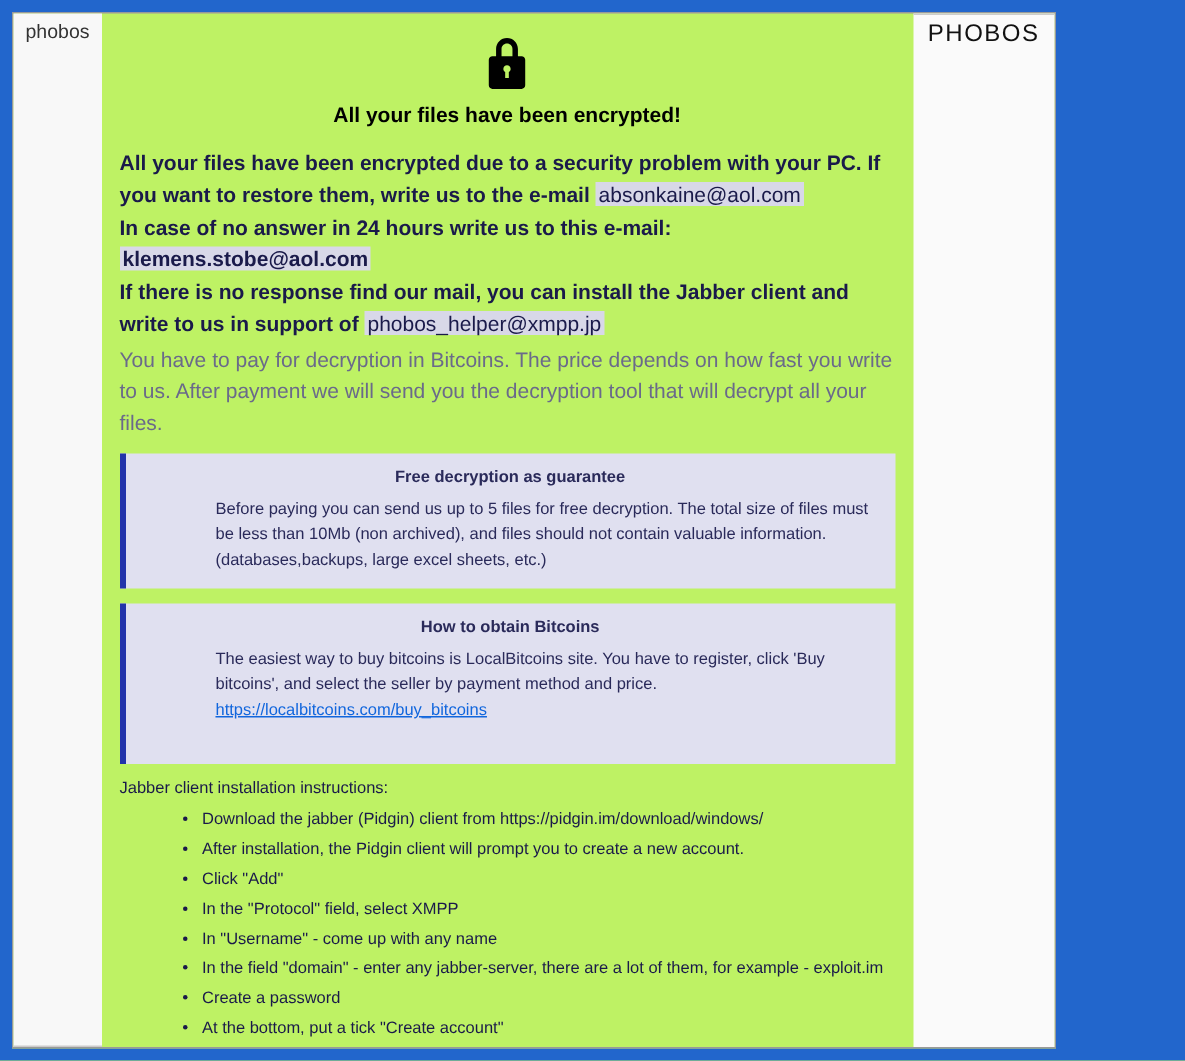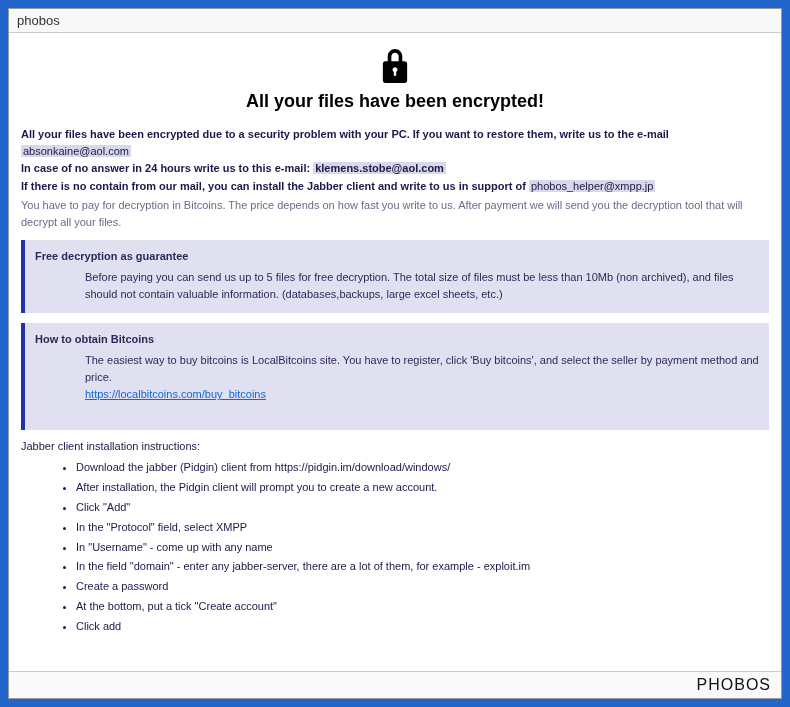--- a/index.html
+++ b/index.html
@@ -4,65 +4,66 @@
   <style>
     * { margin: 0; padding: 0; box-sizing: border-box; }
     body {
       font-family: "Segoe UI", Tahoma, sans-serif;
       background: #2266cc;
       padding: 8px;
       font-size: 11px;
       color: #1a1a4a;
     }
     .window {
-      background: #ffffff;
+      background: #bef264;
       border: 1px solid #999;
-      width: 774px;
+      width: 696px;
       height: 691px;
       display: flex;
-      flex-direction: column;
+      flex-direction: row;
     }
     .titlebar {
       padding: 4px 8px;
       font-size: 13px;
       color: #333;
       border-bottom: 1px solid #ccc;
       background: #f8f8f8;
     }
     .content {
       flex: 1;
       overflow-y: scroll;
       padding: 8px 12px 0 12px;
       position: relative;
     }
     .lock-area { text-align: center; margin: 8px 0 6px 0; }
     .lock-icon svg { width: 30px; height: 34px; }
     h1.main-title {
       text-align: center;
-      font-size: 18px;
+      font-size: 14px;
       font-weight: bold;
       color: #000;
       margin-bottom: 14px;
     }
-    .intro { font-size: 11px; line-height: 1.5; color: #1a1a4a; }
+    .intro { font-size: 14px; line-height: 1.5; color: #1a1a4a; }
     .intro .row { margin-bottom: 1px; }
     .intro b { font-weight: bold; }
     .hl { background: #d8d8e8; padding: 0 2px; }
     .pay-note { color: #6a6a8a; margin-top: 3px; margin-bottom: 10px; }
     .box {
       border-left: 4px solid;
       padding: 8px 10px 10px 60px;
       margin: 10px 0;
       font-size: 11px;
       line-height: 1.55;
     }
     .box .box-title {
       font-weight: bold;
       margin-left: -50px;
       margin-bottom: 4px;
+      text-align: center;
     }
     .box-blue { background: #e0e0f0; border-color: #2233aa; color: #2a2a5a; }
     a.link { color: #1166dd; text-decoration: underline; }
     .section-head { font-size: 11px; margin: 10px 0 6px 0; color: #1a1a4a; }
     ul.bullets { list-style: disc; padding-left: 55px; line-height: 1.8; }
     ul.bullets li { color: #1a1a4a; }
     .footer {
       border-top: 1px solid #ccc;
       padding: 4px 10px;
       text-align: right;
@@ -94,21 +95,21 @@
             <path fill="#000" d="M12 0c-3.3 0-6 2.7-6 6v4H4c-1.1 0-2 .9-2 2v14c0 1.1.9 2 2 2h16c1.1 0 2-.9 2-2V12c0-1.1-.9-2-2-2h-2V6c0-3.3-2.7-6-6-6zm0 3c1.7 0 3 1.3 3 3v4H9V6c0-1.7 1.3-3 3-3zm0 12c1.1 0 2 .9 2 2 0 .7-.4 1.4-1 1.7V22h-2v-3.3c-.6-.3-1-1-1-1.7 0-1.1.9-2 2-2z"></path>
           </svg>
       </span>
     </div>
 
     <h1 class="main-title">All your files have been encrypted!</h1>
 
     <div class="intro">
       <div class="row"><b><span>All your files have been encrypted due to a security problem with your PC. If you want to restore them, write us to the e-mail </span></b><span class="hl">absonkaine@aol.com</span></div>
       <div class="row"><b><span>In case of no answer in 24 hours write us to this e-mail: </span><span class="hl">klemens.stobe@aol.com</span></b></div>
-      <div class="row"><b><span>If there is no contain from our mail, you can install the Jabber client and write to us in support of </span></b><span class="hl">phobos_helper@xmpp.jp</span></div>
+      <div class="row"><b><span>If there is no response find our mail, you can install the Jabber client and write to us in support of </span></b><span class="hl">phobos_helper@xmpp.jp</span></div>
       <div class="pay-note">You have to pay for decryption in Bitcoins. The price depends on how fast you write to us. After payment we will send you the decryption tool that will decrypt all your files.</div>
     </div>
 
     <div class="box box-blue">
       <div class="box-title">Free decryption as guarantee</div>
       <div>Before paying you can send us up to 5 files for free decryption. The total size of files must be less than 10Mb (non archived), and files should not contain valuable information. (databases,backups, large excel sheets, etc.)</div>
     </div>
 
     <div class="box box-blue">
       <div class="box-title">How to obtain Bitcoins</div>

